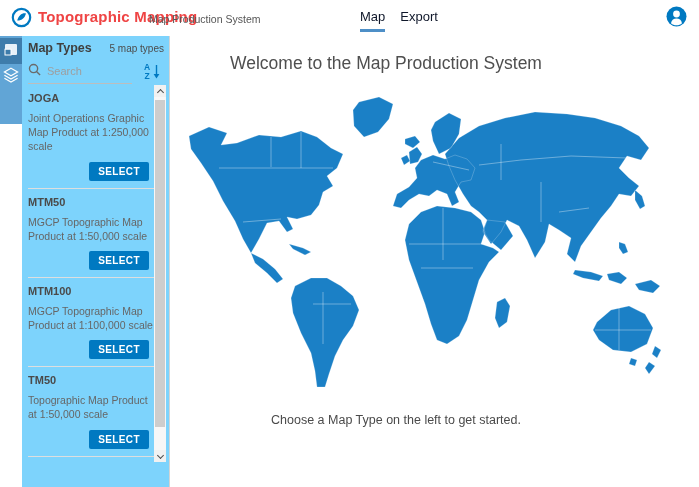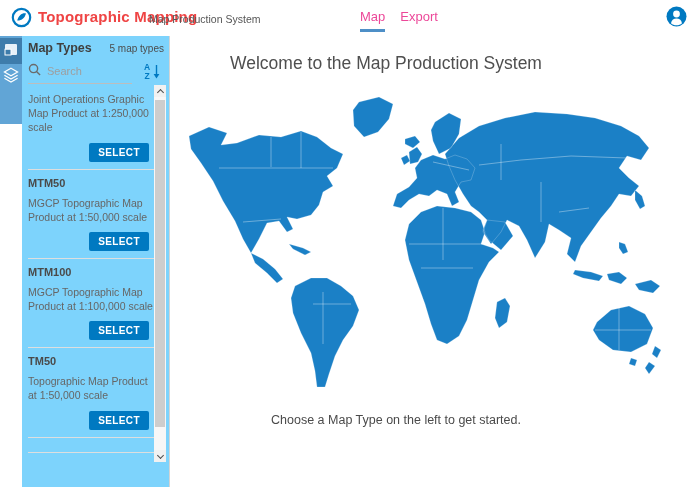--- a/index.html
+++ b/index.html
@@ -8,21 +8,21 @@
     background:#ffffff;
     font-family:"Liberation Sans",sans-serif;
     -webkit-font-smoothing:antialiased;
   }
   
   .header{position:absolute;top:0;left:0;right:0;height:36px;background:#fff;}
   .logo{position:absolute;left:11px;top:7px;}
   .app-title{position:absolute;left:38px;top:8px;font-size:15px;font-weight:700;color:#ef4444;letter-spacing:.2px;}
   .app-subtitle{position:absolute;left:149px;top:13px;font-size:10.5px;color:#565656;font-weight:400;}
   .tabs{position:absolute;left:360px;top:9px;display:flex;gap:15px;font-size:13px;}
-  .tab{color:#ec4899;padding-bottom:5px;cursor:pointer;}
+  .tab{color:#0f172a;padding-bottom:5px;cursor:pointer;}
   .tab.active{border-bottom:3px solid #4e8fc7;}
   .avatar{position:absolute;right:12px;top:6px;cursor:pointer;}
 
   
   .tool-strip{position:absolute;left:0;top:36px;width:22px;height:88px;background:#61a5d6;
     display:flex;flex-direction:column;align-items:center;box-sizing:border-box;padding-top:2px;}
   .tool{width:22px;height:26px;display:flex;align-items:center;justify-content:center;cursor:pointer;}
   .tool.selected{background:#3e7cab;}
 
   
@@ -126,20 +126,21 @@
         <text x="0" y="8" font-size="8.5" font-weight="bold" fill="#0079c1" font-family="Liberation Sans, sans-serif">A</text>
         <text x="0.5" y="17" font-size="8.5" font-weight="bold" fill="#0079c1" font-family="Liberation Sans, sans-serif">Z</text>
         <line x1="12.5" y1="3" x2="12.5" y2="13" stroke="#0079c1" stroke-width="1.4"></line>
         <path d="M9.6,12 L12.5,16.6 L15.4,12 Z" fill="#0079c1"></path>
       </svg>
     </span>
   </div>
 
   <div class="list">
     <div class="mt-item">
+      <div class="mt-name">JOGA</div>
       <div class="mt-desc">Joint Operations Graphic Map Product at 1:250,000 scale</div>
       <div class="mt-btn-row"><button class="select-btn">SELECT</button></div>
     </div>
     <div class="mt-item">
       <div class="mt-name">MTM50</div>
       <div class="mt-desc">MGCP Topographic Map Product at 1:50,000 scale</div>
       <div class="mt-btn-row"><button class="select-btn">SELECT</button></div>
     </div>
     <div class="mt-item">
       <div class="mt-name">MTM100</div>

